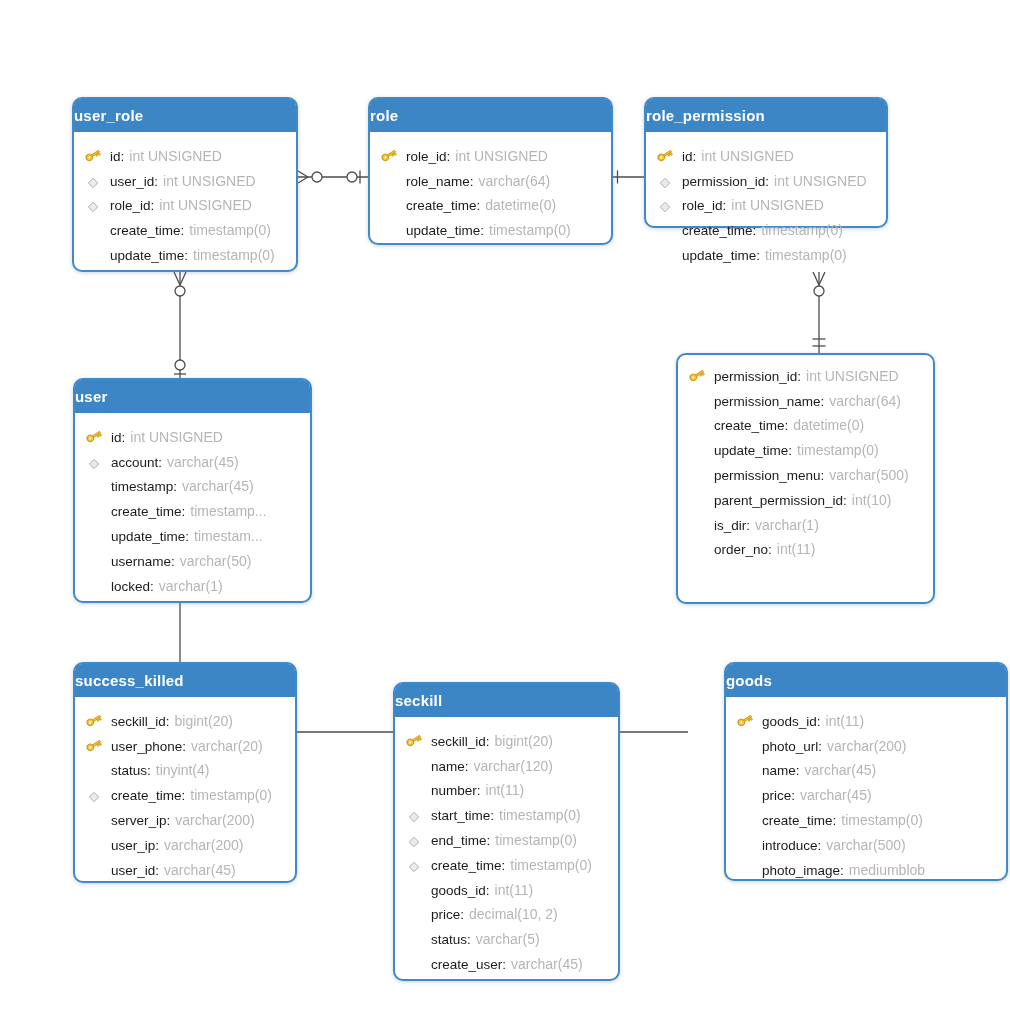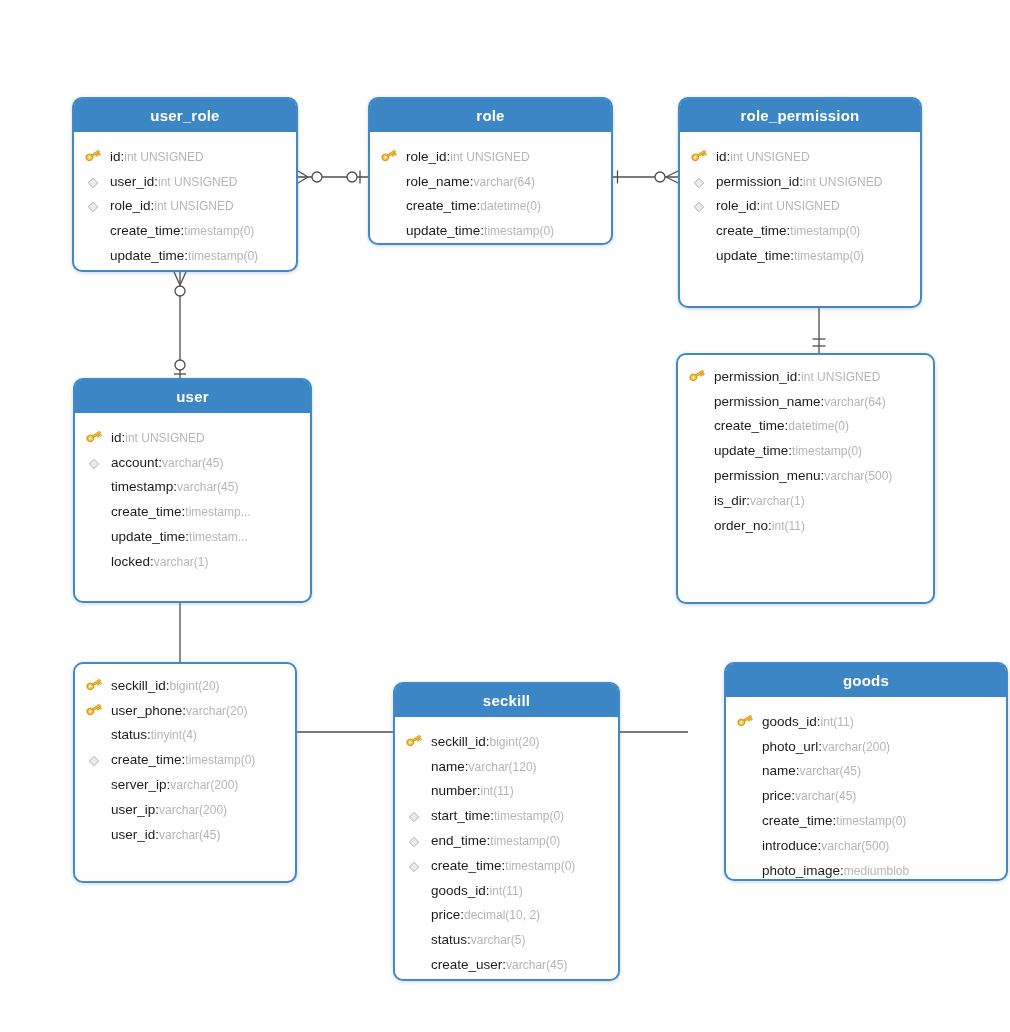--- a/index.html
+++ b/index.html
@@ -10,31 +10,31 @@
   #connectors{position:absolute;left:0;top:0;z-index:0;}
   #connectors line,#connectors path{stroke:#4d4d4d;stroke-width:1.3;fill:none;}
   #connectors circle{stroke:#4d4d4d;stroke-width:1.3;fill:#ffffff;}
   .table{
     position:absolute;z-index:1;background:#ffffff;
     border:2px solid #4289c8;border-radius:10px;
     box-shadow:0 1px 4px rgba(110,135,160,.35);
     box-sizing:border-box;
   }
   .t-header{
-    background:#3c86c5;height:33px;line-height:33px;text-align:center;
+    background:#3c86c5;height:33px;line-height:33px;text-align:left;
     border-top-left-radius:7px;border-top-right-radius:7px;
     border-bottom:3px solid #ffffff;
   }
   .t-title{color:#ffffff;font-size:15px;font-weight:bold;letter-spacing:.2px;}
   .t-body{padding:4px 4px 6px 0;}
   .row{display:flex;align-items:flex-end;height:24.8px;white-space:nowrap;overflow:hidden;}
   .icon{width:20px;margin-left:9px;display:flex;justify-content:center;align-items:center;flex:0 0 20px;}
   .icon svg{display:block;}
   .cname{margin-left:7px;font-size:13.5px;color:#1b1b1b;}
-  .ctype{font-size:12px;color:#b5b5b5;}
+  .ctype{margin-left:5px;font-size:14px;color:#b5b5b5;}
 </style>
 </head>
 <body>
 
 <div id="canvas">
 
   <svg id="connectors" width="1010" height="1032">
 
     <g>
       <line x1="298" y1="177" x2="368" y2="177"></line>
@@ -163,21 +163,21 @@
           <span class="ctype">datetime(0)</span>
         </div>
         <div class="row">
           <span class="icon"></span>
           <span class="cname">update_time:</span>
           <span class="ctype">timestamp(0)</span>
         </div>
       </div>
   </div>
 
-  <div class="table" style="left:678px;top:97px;width:244px;height:211px;">
+  <div class="table" style="left:644px;top:97px;width:244px;height:131px;">
     <div class="t-header">
       <span class="t-title">role_permission</span>
     </div>
     <div class="t-body">
         <div class="row">
           <span class="icon">
             <svg width="18" height="18" viewBox="0 0 18 18">
               <g transform="rotate(-33 9 9)">
                 <rect x="7" y="8.1" width="9.3" height="1.9" rx="0.4" fill="#f6c73e" stroke="#cf9718" stroke-width="0.9"></rect>
                 <rect x="11.4" y="10" width="1.5" height="2.1" fill="#f6c73e" stroke="#cf9718" stroke-width="0.8"></rect>
@@ -253,20 +253,25 @@
           <span class="cname">update_time:</span>
           <span class="ctype">timestamp(0)</span>
         </div>
         <div class="row">
           <span class="icon"></span>
           <span class="cname">permission_menu:</span>
           <span class="ctype">varchar(500)</span>
         </div>
         <div class="row">
           <span class="icon"></span>
+          <span class="cname">parent_permission_id:</span>
+          <span class="ctype">int(10)</span>
+        </div>
+        <div class="row">
+          <span class="icon"></span>
           <span class="cname">is_dir:</span>
           <span class="ctype">varchar(1)</span>
         </div>
         <div class="row">
           <span class="icon"></span>
           <span class="cname">order_no:</span>
           <span class="ctype">int(11)</span>
         </div>
       </div>
   </div>
@@ -310,27 +315,35 @@
           <span class="cname">create_time:</span>
           <span class="ctype">timestamp...</span>
         </div>
         <div class="row">
           <span class="icon"></span>
           <span class="cname">update_time:</span>
           <span class="ctype">timestam...</span>
         </div>
         <div class="row">
           <span class="icon"></span>
+          <span class="cname">username:</span>
+          <span class="ctype">varchar(50)</span>
+        </div>
+        <div class="row">
+          <span class="icon"></span>
           <span class="cname">locked:</span>
           <span class="ctype">varchar(1)</span>
         </div>
       </div>
   </div>
 
   <div class="table" style="left:73px;top:662px;width:224px;height:221px;">
+    <div class="t-header">
+      <span class="t-title">success_killed</span>
+    </div>
     <div class="t-body">
         <div class="row">
           <span class="icon">
             <svg width="18" height="18" viewBox="0 0 18 18">
               <g transform="rotate(-33 9 9)">
                 <rect x="7" y="8.1" width="9.3" height="1.9" rx="0.4" fill="#f6c73e" stroke="#cf9718" stroke-width="0.9"></rect>
                 <rect x="11.4" y="10" width="1.5" height="2.1" fill="#f6c73e" stroke="#cf9718" stroke-width="0.8"></rect>
                 <rect x="14" y="10" width="1.5" height="2.6" fill="#f6c73e" stroke="#cf9718" stroke-width="0.8"></rect>
                 <circle cx="4.6" cy="9" r="3.2" fill="#f6c73e" stroke="#cf9718" stroke-width="1.1"></circle>
                 <circle cx="4.6" cy="9" r="1.05" fill="#fffdf4"></circle>

